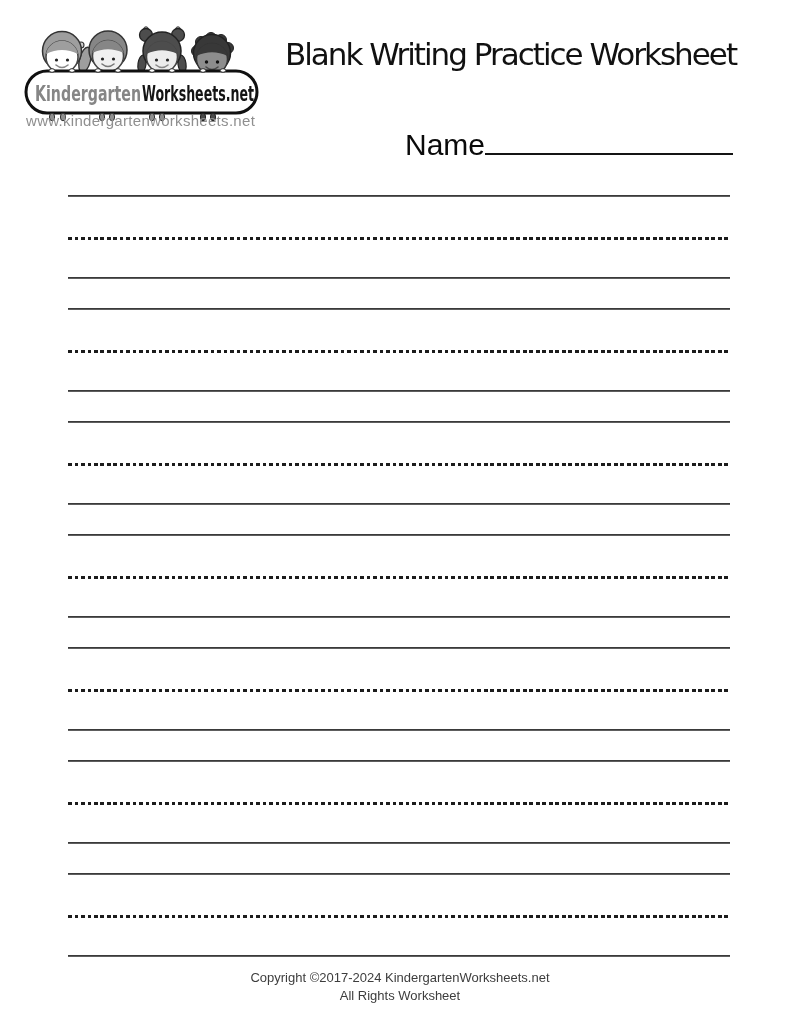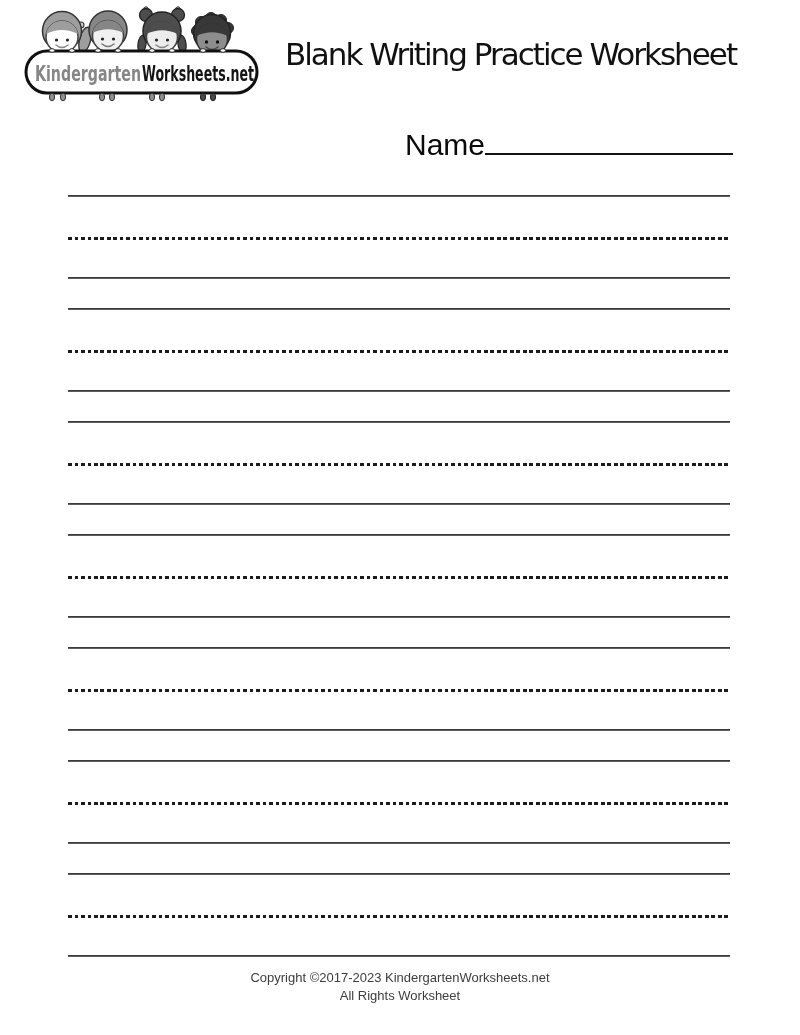--- a/index.html
+++ b/index.html
@@ -5,21 +5,21 @@
   html,body{margin:0;padding:0;background:#e8e8e8;}
   .page{
     position:relative;
     width:800px;height:1035px;
     margin:0 auto;
     background:#ffffff;
     overflow:hidden;
     font-family:"Liberation Sans", sans-serif;
   }
   
-  .logo{position:absolute;left:22px;top:0;width:245px;height:106px;}
+  .logo{position:absolute;left:22px;top:20px;width:245px;height:106px;}
   .website{
     position:absolute;left:26px;top:112px;
     font-size:15px;letter-spacing:.3px;
     color:var(--website-gray,#8f8f8f);
     white-space:nowrap;
   }
   
   .title{
     position:absolute;left:258px;top:36px;width:505px;margin:0;
     font-family:"DejaVu Sans", sans-serif;
@@ -133,20 +133,21 @@
         <ellipse cx="140" cy="97" rx="2.6" ry="3.8" fill="#909090" stroke="#333" stroke-width="1"></ellipse>
         <ellipse cx="181" cy="97" rx="2.6" ry="3.8" fill="#4a4a4a" stroke="#222" stroke-width="1"></ellipse>
         <ellipse cx="191" cy="97" rx="2.6" ry="3.8" fill="#4a4a4a" stroke="#222" stroke-width="1"></ellipse>
 
         <text x="13" y="81" font-family="DejaVu Sans, sans-serif" font-size="21" font-weight="bold" fill="#868686" textLength="106" lengthAdjust="spacingAndGlyphs">Kindergarten</text>
         <text x="120" y="81" font-family="DejaVu Sans, sans-serif" font-size="21" font-weight="bold" fill="#141414" textLength="112" lengthAdjust="spacingAndGlyphs">Worksheets.net</text>
       </g>
     </svg>
   </div>
 
+  <div class="website">www.kindergartenworksheets.net</div>
 
   <h1 class="title">Blank Writing Practice Worksheet</h1>
 
   <div class="name-row"><span>Name</span><span class="name-line"></span></div>
 
   <div class="lines-area">
       <div class="line-group" style="top: 195px;">
         <div class="wline solid" style="top: 0px; background: linear-gradient(rgb(58, 58, 58) 60%, rgb(154, 154, 154));"></div>
         <div class="wline dotted" style="top: 42px;"></div>
         <div class="wline solid" style="top: 82px; background: linear-gradient(rgb(58, 58, 58) 60%, rgb(154, 154, 154));"></div>
@@ -177,17 +178,17 @@
         <div class="wline solid" style="top: 82px; background: linear-gradient(rgb(58, 58, 58) 60%, rgb(154, 154, 154));"></div>
       </div>
       <div class="line-group" style="top: 873px;">
         <div class="wline solid" style="top: 0px; background: linear-gradient(rgb(58, 58, 58) 60%, rgb(154, 154, 154));"></div>
         <div class="wline dotted" style="top: 42px;"></div>
         <div class="wline solid" style="top: 82px; background: linear-gradient(rgb(58, 58, 58) 60%, rgb(154, 154, 154));"></div>
       </div>
     </div>
 
   <div class="footer">
-    <div>Copyright ©2017-2023 KindergartenWorksheets.net</div>
+    <div>Copyright ©2017-2024 KindergartenWorksheets.net</div>
     <div>All Rights Worksheet</div>
   </div>
 
 </div>
 
 </body></html>

